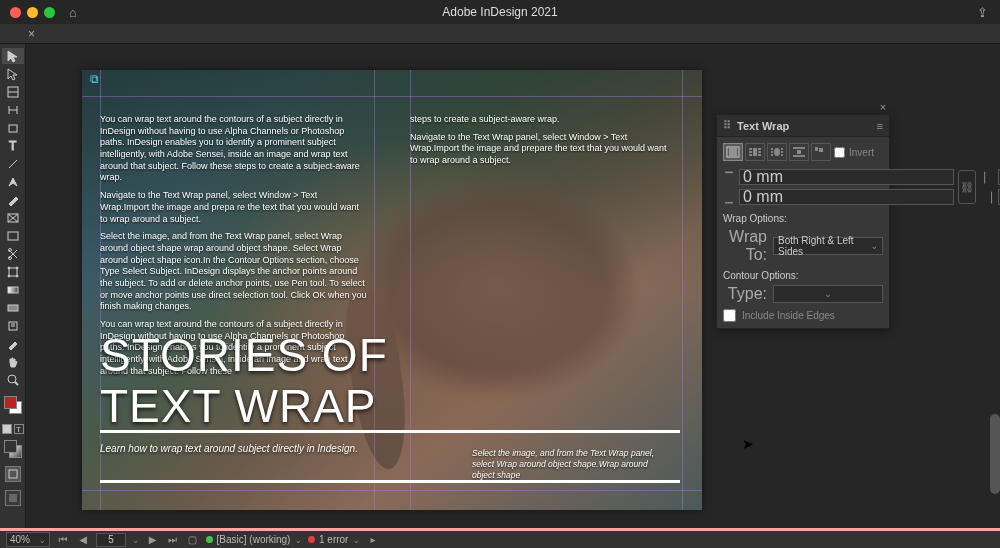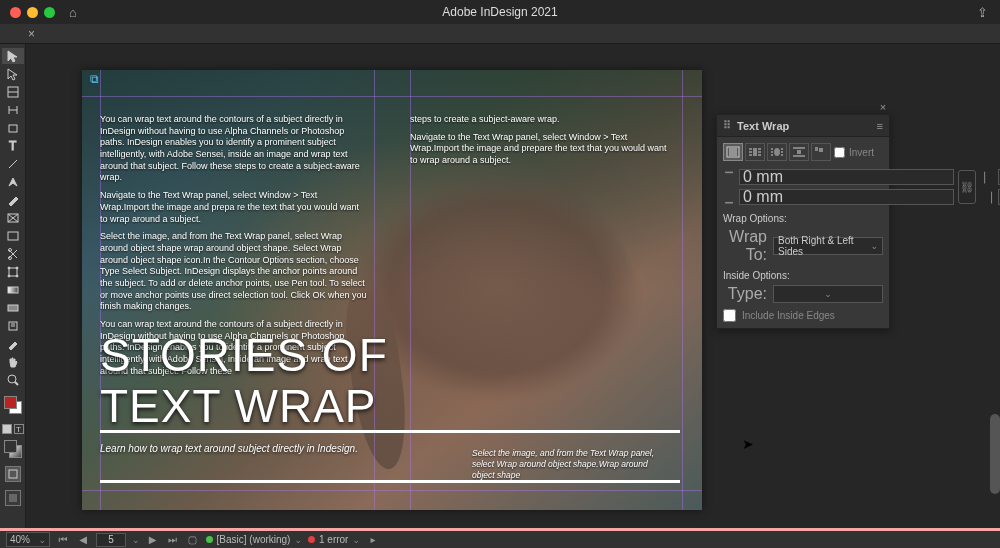--- a/index.html
+++ b/index.html
@@ -367,21 +367,21 @@
         </div>
       </div>
       <div class="sect">Wrap Options:</div>
       <div class="frow">
         <span class="flbl">Wrap To:</span>
         <div class="sel-box">
             <span>Both Right &amp; Left Sides</span>
             <span class="chev">⌄</span>
           </div>
       </div>
-      <div class="sect">Inside Options:</div>
+      <div class="sect">Contour Options:</div>
       <div class="frow">
         <span class="flbl">Type:</span>
         <div class="sel-box">
             <span></span>
             <span class="chev">⌄</span>
           </div>
       </div>
       <label class="chkrow">
           <input type="checkbox" style="">
           <span>Include Inside Edges</span>

